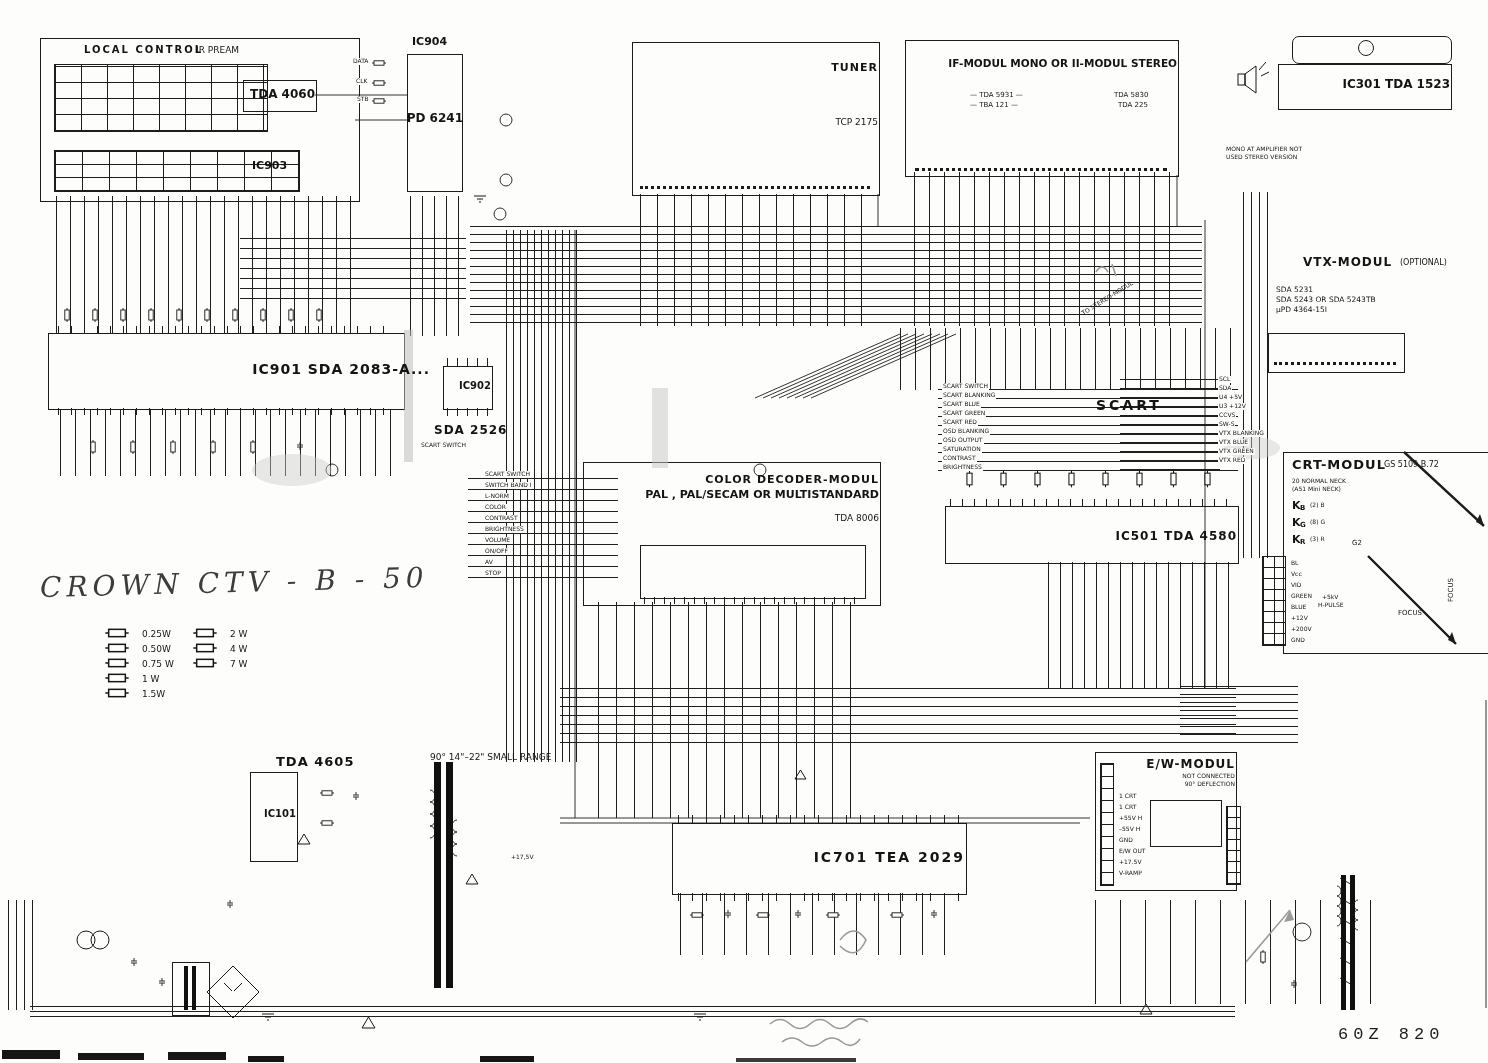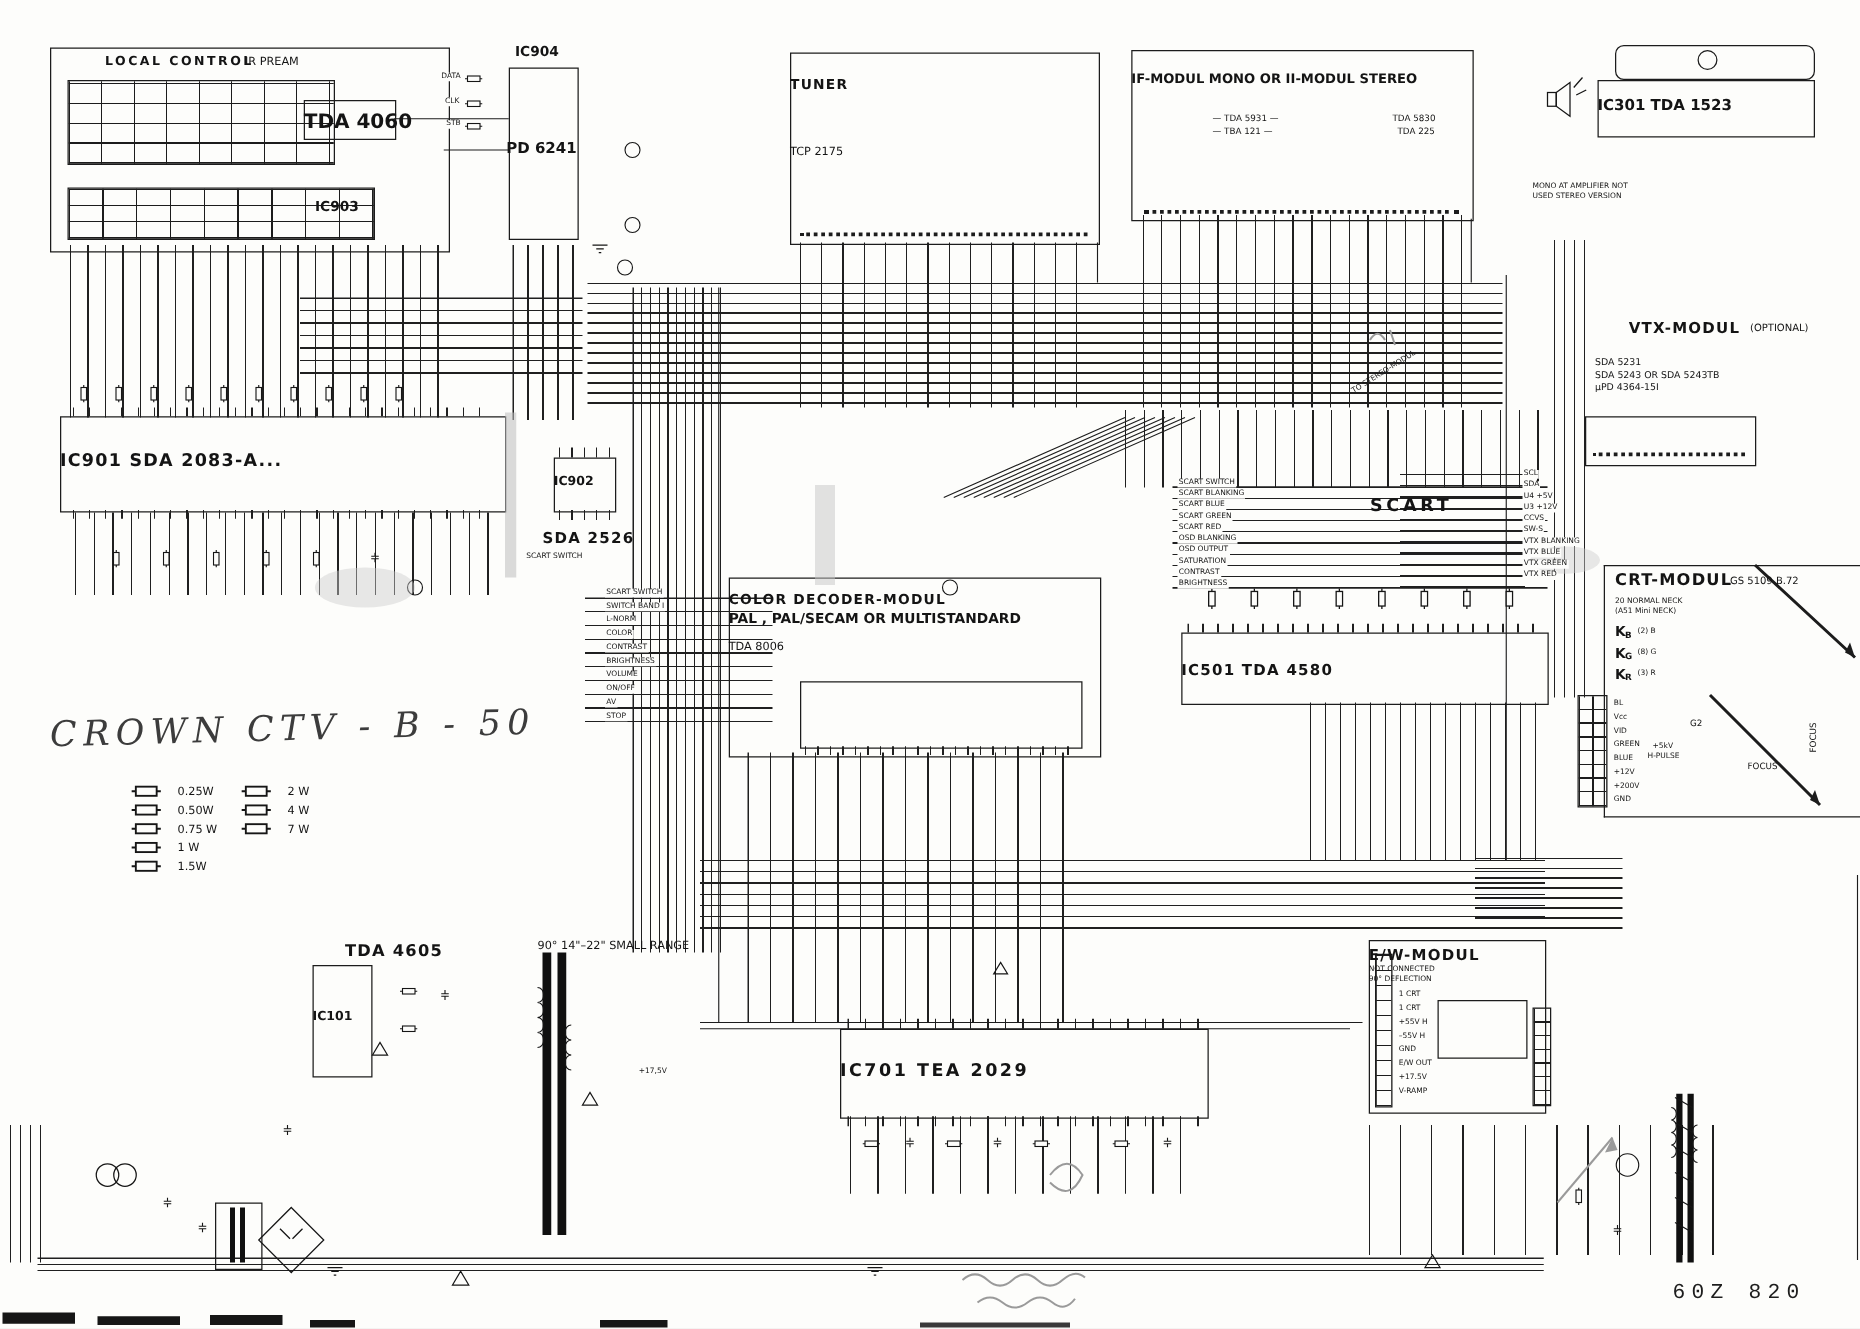--- a/index.html
+++ b/index.html
@@ -1,21 +1,21 @@
 <!DOCTYPE html>
 <html><head>
 <meta charset="utf-8">
 <style>
   html,body{margin:0;padding:0;background:#e8e8e4}
   .sheet{position:relative;width:1488px;height:1063px;background:#fdfdfb;overflow:hidden;
          font-family:"DejaVu Sans",sans-serif;color:#141414}
   .box{position:absolute;border:1px solid #1c1c1c;background:transparent;z-index:2}
   .L{position:absolute;white-space:nowrap;color:#141414;z-index:6;line-height:1.1}
   .k{background:#fdfdfb;padding:0 1px}
-  .ctr{text-align:left}
+  .ctr{text-align:right}
   .b{font-weight:700}
   .hlines{position:absolute;z-index:1;background:repeating-linear-gradient(180deg,#1f1f1f 0 1px,transparent 1px var(--s,8px))}
   .vlines{position:absolute;z-index:1;background:repeating-linear-gradient(90deg,#1f1f1f 0 1px,transparent 1px var(--s,14px))}
   .grid2{position:absolute;z-index:2;border:1px solid #1c1c1c;background:
      repeating-linear-gradient(0deg,#1c1c1c 0 1px,transparent 1px var(--cy,12px)),
      repeating-linear-gradient(90deg,#1c1c1c 0 1px,transparent 1px var(--cx,24px))}
   .dots{position:absolute;z-index:2;height:0;border-bottom:3px dotted #1c1c1c}
   .bar{position:absolute;background:#101010;z-index:2}
   svg.wires{position:absolute;left:0;top:0;z-index:4;pointer-events:none}
   .hand{font-family:"DejaVu Serif",serif;font-style:italic;color:#3c3c3c}
@@ -237,21 +237,21 @@
       <rect x="78" y="1053" width="66" height="7" fill="#161616"></rect>
       <rect x="168" y="1052" width="58" height="8" fill="#161616"></rect>
       <rect x="248" y="1056" width="36" height="6" fill="#161616"></rect>
       <rect x="480" y="1056" width="54" height="6" fill="#161616"></rect>
       <rect x="736" y="1058" width="120" height="4" fill="#3a3a3a"></rect>
     </g>
   </svg>
 
   <span class="L b" style="left:84px;top:44px;font-size:10px;letter-spacing:2px">LOCAL CONTROL</span>
   <span class="L" style="left:196px;top:46px;font-size:9px">IR PREAM</span>
-  <span class="L b ctr" style="left:243px;top:88px;width:72px;font-size:16px">TDA 4060</span>
+  <span class="L b ctr" style="left:243px;top:88px;width:72px;font-size:12px">TDA 4060</span>
   <span class="L b" style="left:252px;top:160px;font-size:11px">IC903</span>
 
   <span class="L b" style="left:412px;top:36px;font-size:11px">IC904</span>
   <span class="L b ctr" style="left:405px;top:112px;width:58px;font-size:12px">PD 6241</span>
   <span class="L k" style="left:352px;top:58px;font-size:6px">DATA</span>
   <span class="L k" style="left:355px;top:78px;font-size:6px">CLK</span>
   <span class="L k" style="left:356px;top:96px;font-size:6px">STB</span>
 
   <span class="L b ctr" style="left:632px;top:62px;width:246px;font-size:11px;letter-spacing:1px">TUNER</span>
   <span class="L ctr" style="left:632px;top:118px;width:246px;font-size:9px">TCP 2175</span>
@@ -332,21 +332,21 @@
   <span class="L k" style="left:1290px;top:560px;font-size:6px">BL</span>
   <span class="L k" style="left:1290px;top:571px;font-size:6px">Vcc</span>
   <span class="L k" style="left:1290px;top:582px;font-size:6px">VID</span>
   <span class="L k" style="left:1290px;top:593px;font-size:6px">GREEN</span>
   <span class="L k" style="left:1290px;top:604px;font-size:6px">BLUE</span>
   <span class="L k" style="left:1290px;top:615px;font-size:6px">+12V</span>
   <span class="L k" style="left:1290px;top:626px;font-size:6px">+200V</span>
   <span class="L k" style="left:1290px;top:637px;font-size:6px">GND</span>
   <span class="L" style="left:1322px;top:594px;font-size:6px">+5kV</span>
   <span class="L" style="left:1318px;top:602px;font-size:6px">H-PULSE</span>
-  <span class="L" style="left:1352px;top:576px;font-size:7px">G2</span>
+  <span class="L" style="left:1352px;top:540px;font-size:7px">G2</span>
   <span class="L" style="left:1398px;top:610px;font-size:7px">FOCUS</span>
   <span class="L vert" style="left:1448px;top:578px;font-size:7px">FOCUS</span>
 
   <span class="L" style="left:142px;top:630px;font-size:9px">0.25W</span>
   <span class="L" style="left:142px;top:645px;font-size:9px">0.50W</span>
   <span class="L" style="left:142px;top:660px;font-size:9px">0.75 W</span>
   <span class="L" style="left:142px;top:675px;font-size:9px">1 W</span>
   <span class="L" style="left:142px;top:690px;font-size:9px">1.5W</span>
   <span class="L" style="left:230px;top:630px;font-size:9px">2 W</span>
   <span class="L" style="left:230px;top:645px;font-size:9px">4 W</span>

